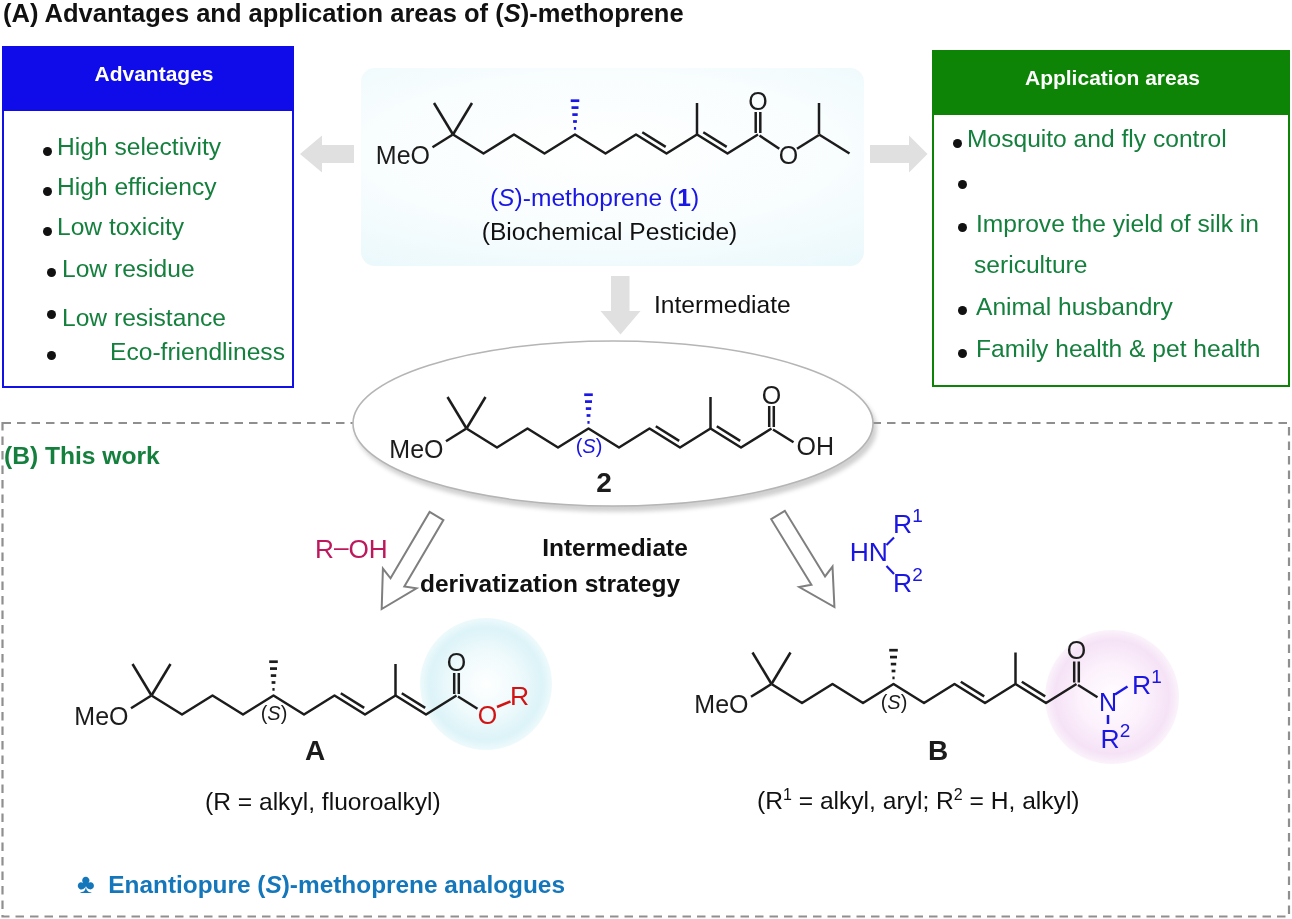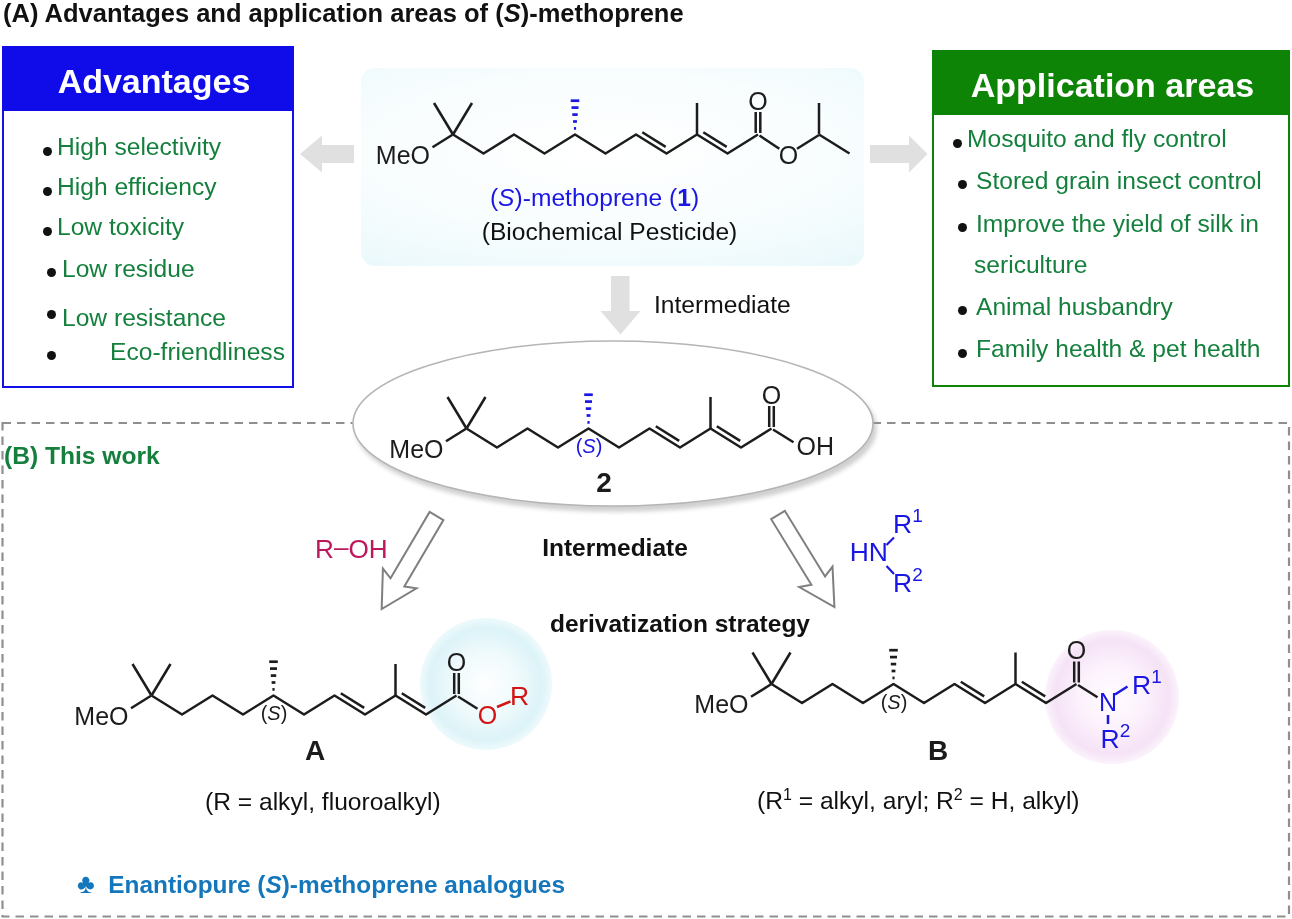--- a/index.html
+++ b/index.html
@@ -1,20 +1,20 @@
 <!DOCTYPE html>
 <html><head><meta charset="utf-8">
 <style>
 * { margin:0; padding:0; box-sizing:border-box; }
 body { font-family:"Liberation Sans", sans-serif; background:#ffffff; }
 #page { position:relative; width:1292px; height:919px; background:#ffffff; overflow:hidden; }
 .abs { position:absolute; }
 .title { font-size:25.5px; font-weight:bold; color:#111; }
 .boxlist { font-size:24.6px; color:#15803d; white-space:nowrap; }
-.hdr { font-weight:bold; font-size:34px; color:#fff; text-align:center; }
+.hdr { font-weight:bold; font-size:21px; color:#fff; text-align:center; }
 .bullet { position:absolute; width:9px; height:9px; border-radius:50%; background:#111; }
 .cap { font-size:24.6px; color:#111; }
 .club { font-size:24.4px; font-weight:bold; color:#1577bb; }
 sup { font-size:16px; }
 </style></head>
 <body>
 <div id="page">
 
 <div class="abs title" style="left:3px;top:-1px;">(A) Advantages and application areas of (<i>S</i>)-methoprene</div>
 
@@ -33,21 +33,20 @@
 <div class="abs boxlist" style="left:62px;top:304px;">Low resistance</div>
 <div class="bullet" style="left:47px;top:351.0px;"></div>
 <div class="abs boxlist" style="left:62px;top:337.5px;margin-left:48px;">Eco-friendliness</div>
 
 <div class="abs" style="left:932px;top:50px;width:358px;height:337px;border:2.2px solid #0d8406;background:#fff;"></div>
 <div class="abs" style="left:932px;top:50px;width:358px;height:64.5px;background:#0e8406;"></div>
 <div class="abs hdr" style="left:932px;top:66px;width:358px;text-indent:3px;">Application areas</div>
 <div class="bullet" style="left:953px;top:138.5px;"></div>
 <div class="abs boxlist" style="left:967px;top:125px;">Mosquito and fly control</div>
 <div class="bullet" style="left:958px;top:180.0px;"></div>
-<div class="abs boxlist" style="left:976px;top:166.5px;">Stored grain insect control</div>
 <div class="bullet" style="left:958px;top:223.0px;"></div>
 <div class="abs boxlist" style="left:976px;top:209.5px;">Improve the yield of silk in</div>
 <div class="abs boxlist" style="left:974px;top:251px;">sericulture</div>
 <div class="bullet" style="left:958px;top:306.0px;"></div>
 <div class="abs boxlist" style="left:976px;top:292.5px;">Animal husbandry</div>
 <div class="bullet" style="left:958px;top:348.5px;"></div>
 <div class="abs boxlist" style="left:976px;top:335px;">Family health &amp; pet health</div>
 
 <div class="abs" style="left:361px;top:68px;width:503px;height:198px;border-radius:14px;background:radial-gradient(120% 100% at 48% 42%, #ffffff 0%, #f8fdfe 40%, #def4f9 100%);"></div>
 <div class="abs" style="left:343px;top:184px;width:503px;text-align:center;font-size:24.6px;color:#1a16e3;">(<i>S</i>)-methoprene (<b>1</b>)</div>
@@ -173,19 +172,19 @@
 <line x1="886.5" y1="545.0" x2="894.0" y2="537.5" stroke="#1a16e3" stroke-width="2.2"></line>
 <line x1="886.5" y1="566.0" x2="894.0" y2="574.0" stroke="#1a16e3" stroke-width="2.2"></line>
 <text x="604.0" y="492.0" text-anchor="middle" style="font-size:28px;fill:#1c1c1c;font-weight:bold;">2</text>
 <text x="315.0" y="760.0" text-anchor="middle" style="font-size:28px;fill:#1c1c1c;font-weight:bold;">A</text>
 <text x="938.0" y="760.0" text-anchor="middle" style="font-size:28px;fill:#1c1c1c;font-weight:bold;">B</text>
 </svg>
 
 <div class="abs" style="left:4px;top:442px;font-size:24.6px;font-weight:bold;color:#15803d;">(B) This work</div>
 <div class="abs" style="left:315px;top:534px;font-size:26.2px;color:#be185d;">R<span style="position:relative;top:-2px;">–</span>OH</div>
 <div class="abs" style="left:420px;top:534px;width:390px;text-align:center;font-size:24.5px;font-weight:bold;color:#111;">Intermediate</div>
-<div class="abs" style="left:420px;top:570px;width:390px;text-align:right;font-size:24.5px;font-weight:bold;color:#111;margin-top:40px;">derivatization strategy</div>
+<div class="abs" style="left:420px;top:570px;width:390px;text-align:left;font-size:24.5px;font-weight:bold;color:#111;">derivatization strategy</div>
 
 <div class="abs cap" style="left:205px;top:788px;">(R = alkyl, fluoroalkyl)</div>
 <div class="abs cap" style="left:757px;top:786px;">(R<sup>1</sup> = alkyl, aryl; R<sup>2</sup> = H, alkyl)</div>
 
 <div class="abs club" style="left:77px;top:869px;"><span style="font-size:27px;">♣</span>&nbsp; Enantiopure (<i>S</i>)-methoprene analogues</div>
 
 </div>
 </body></html>

